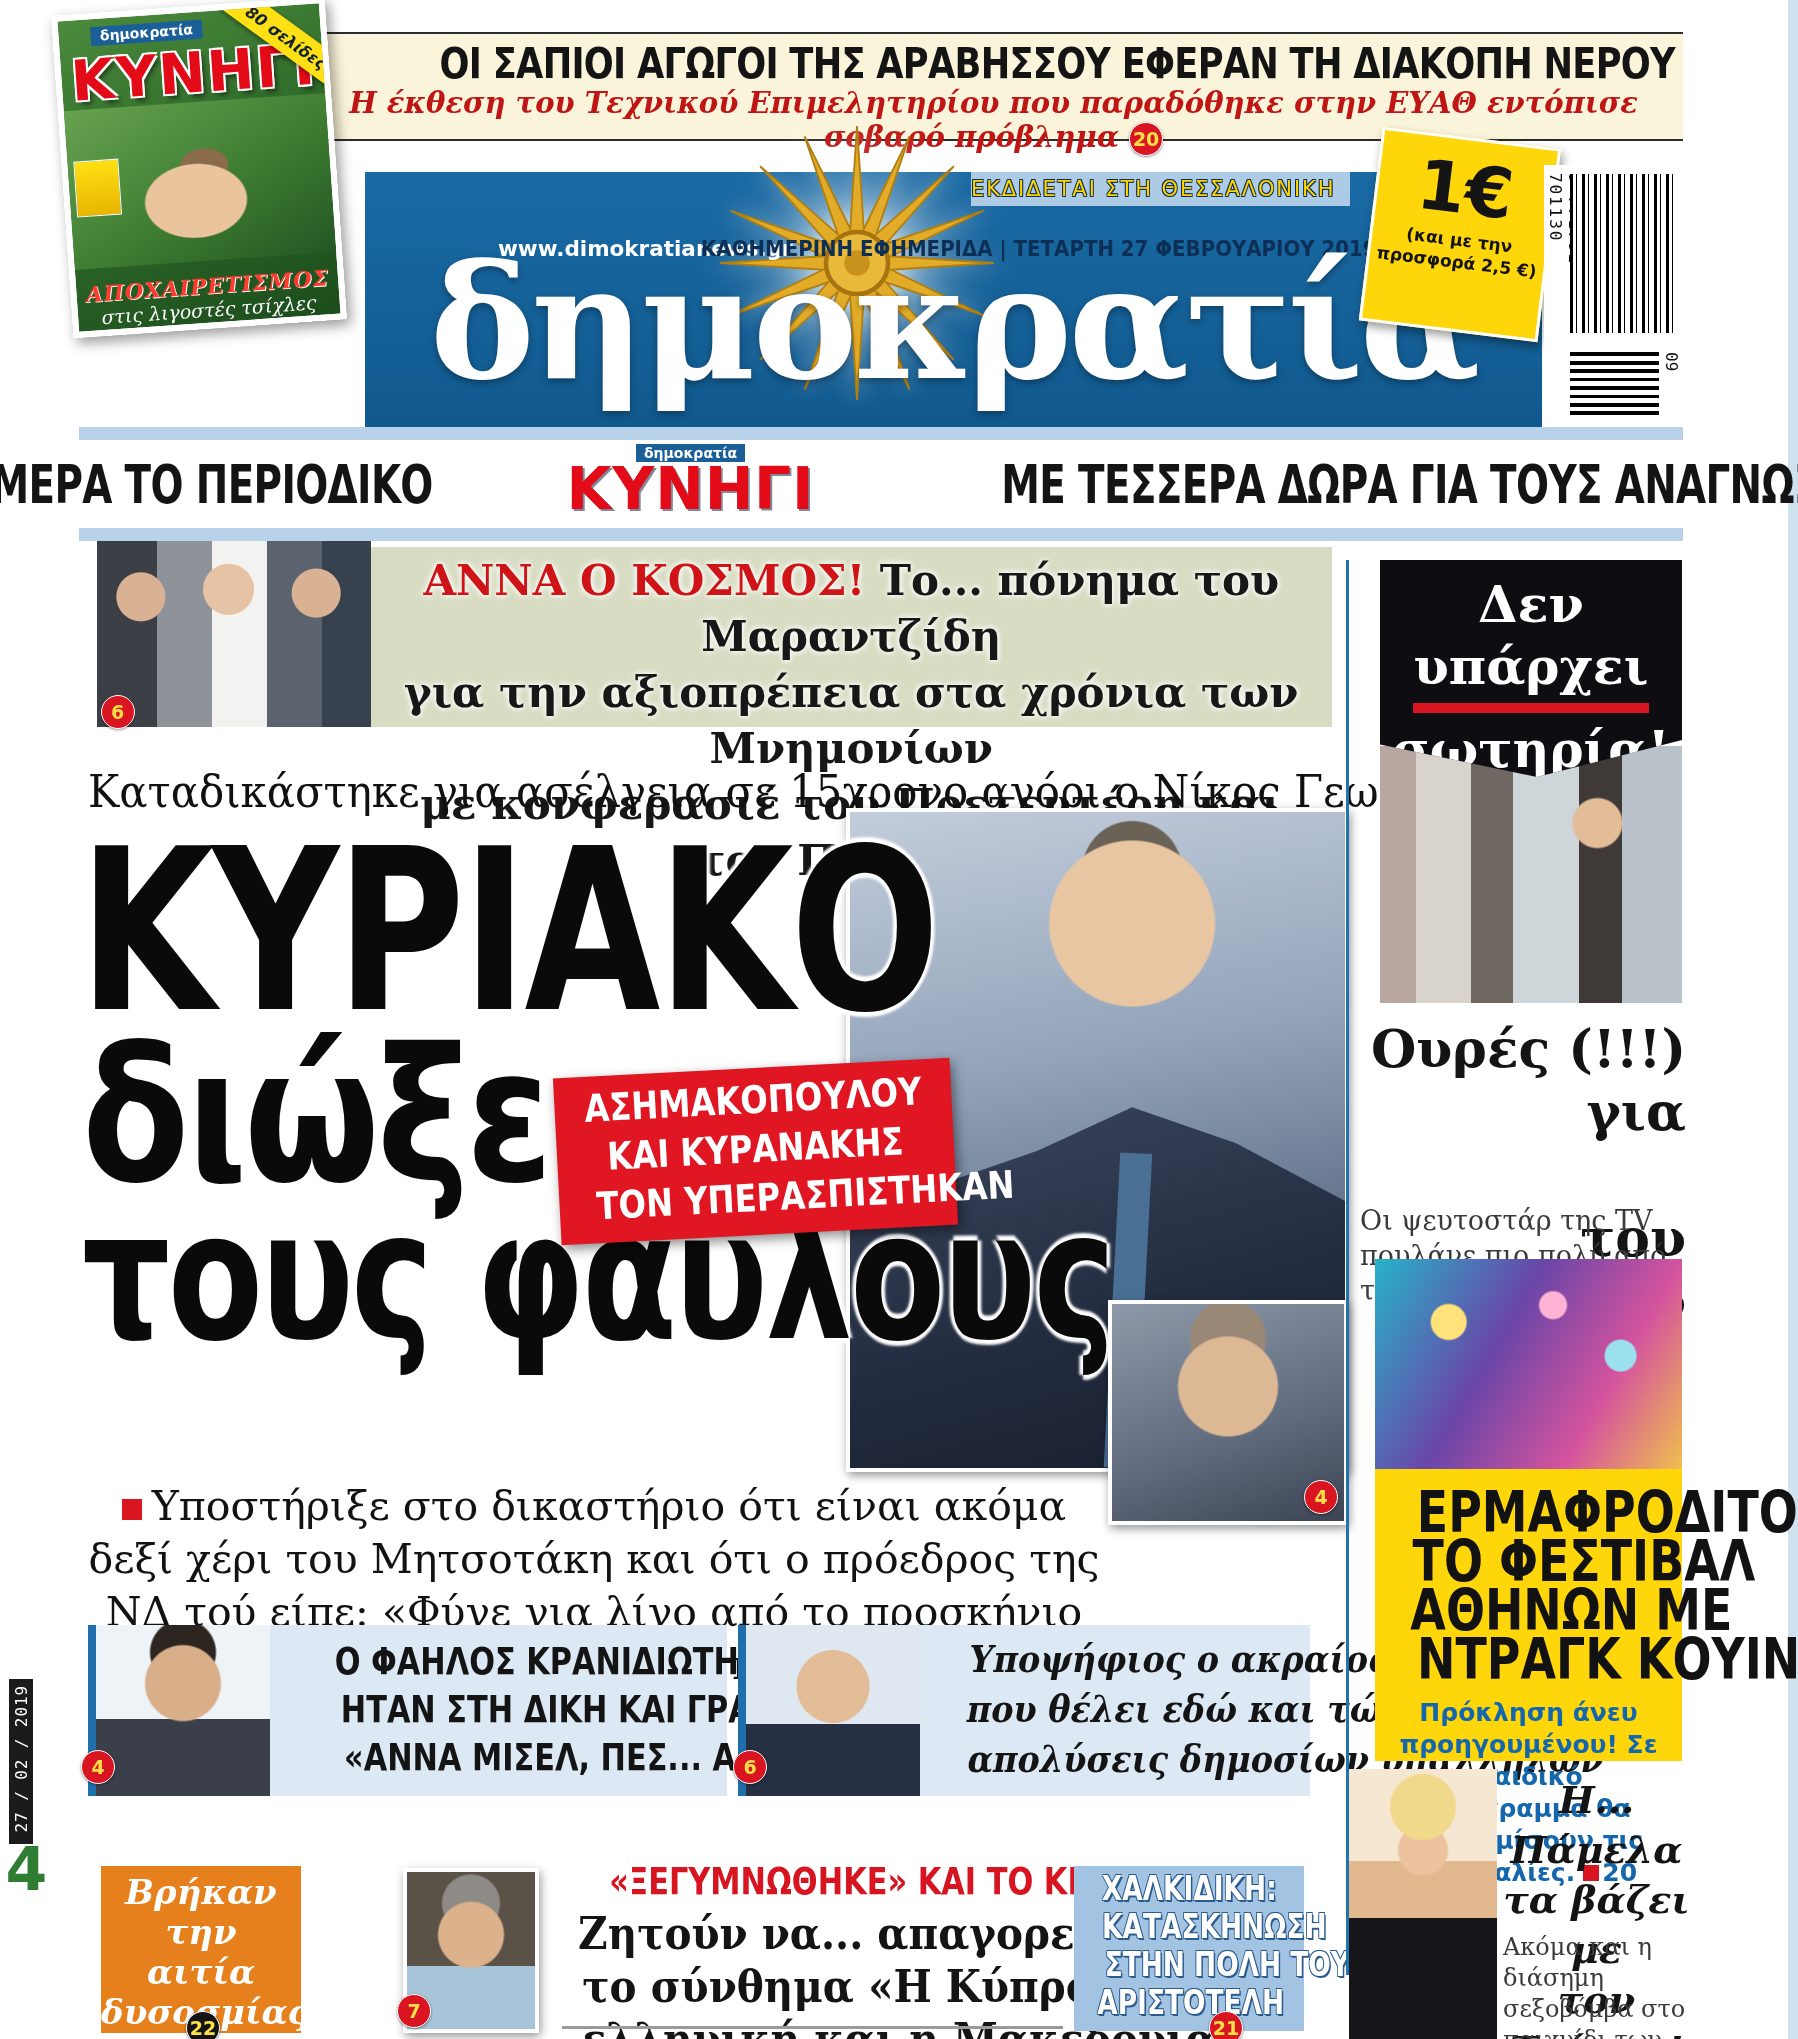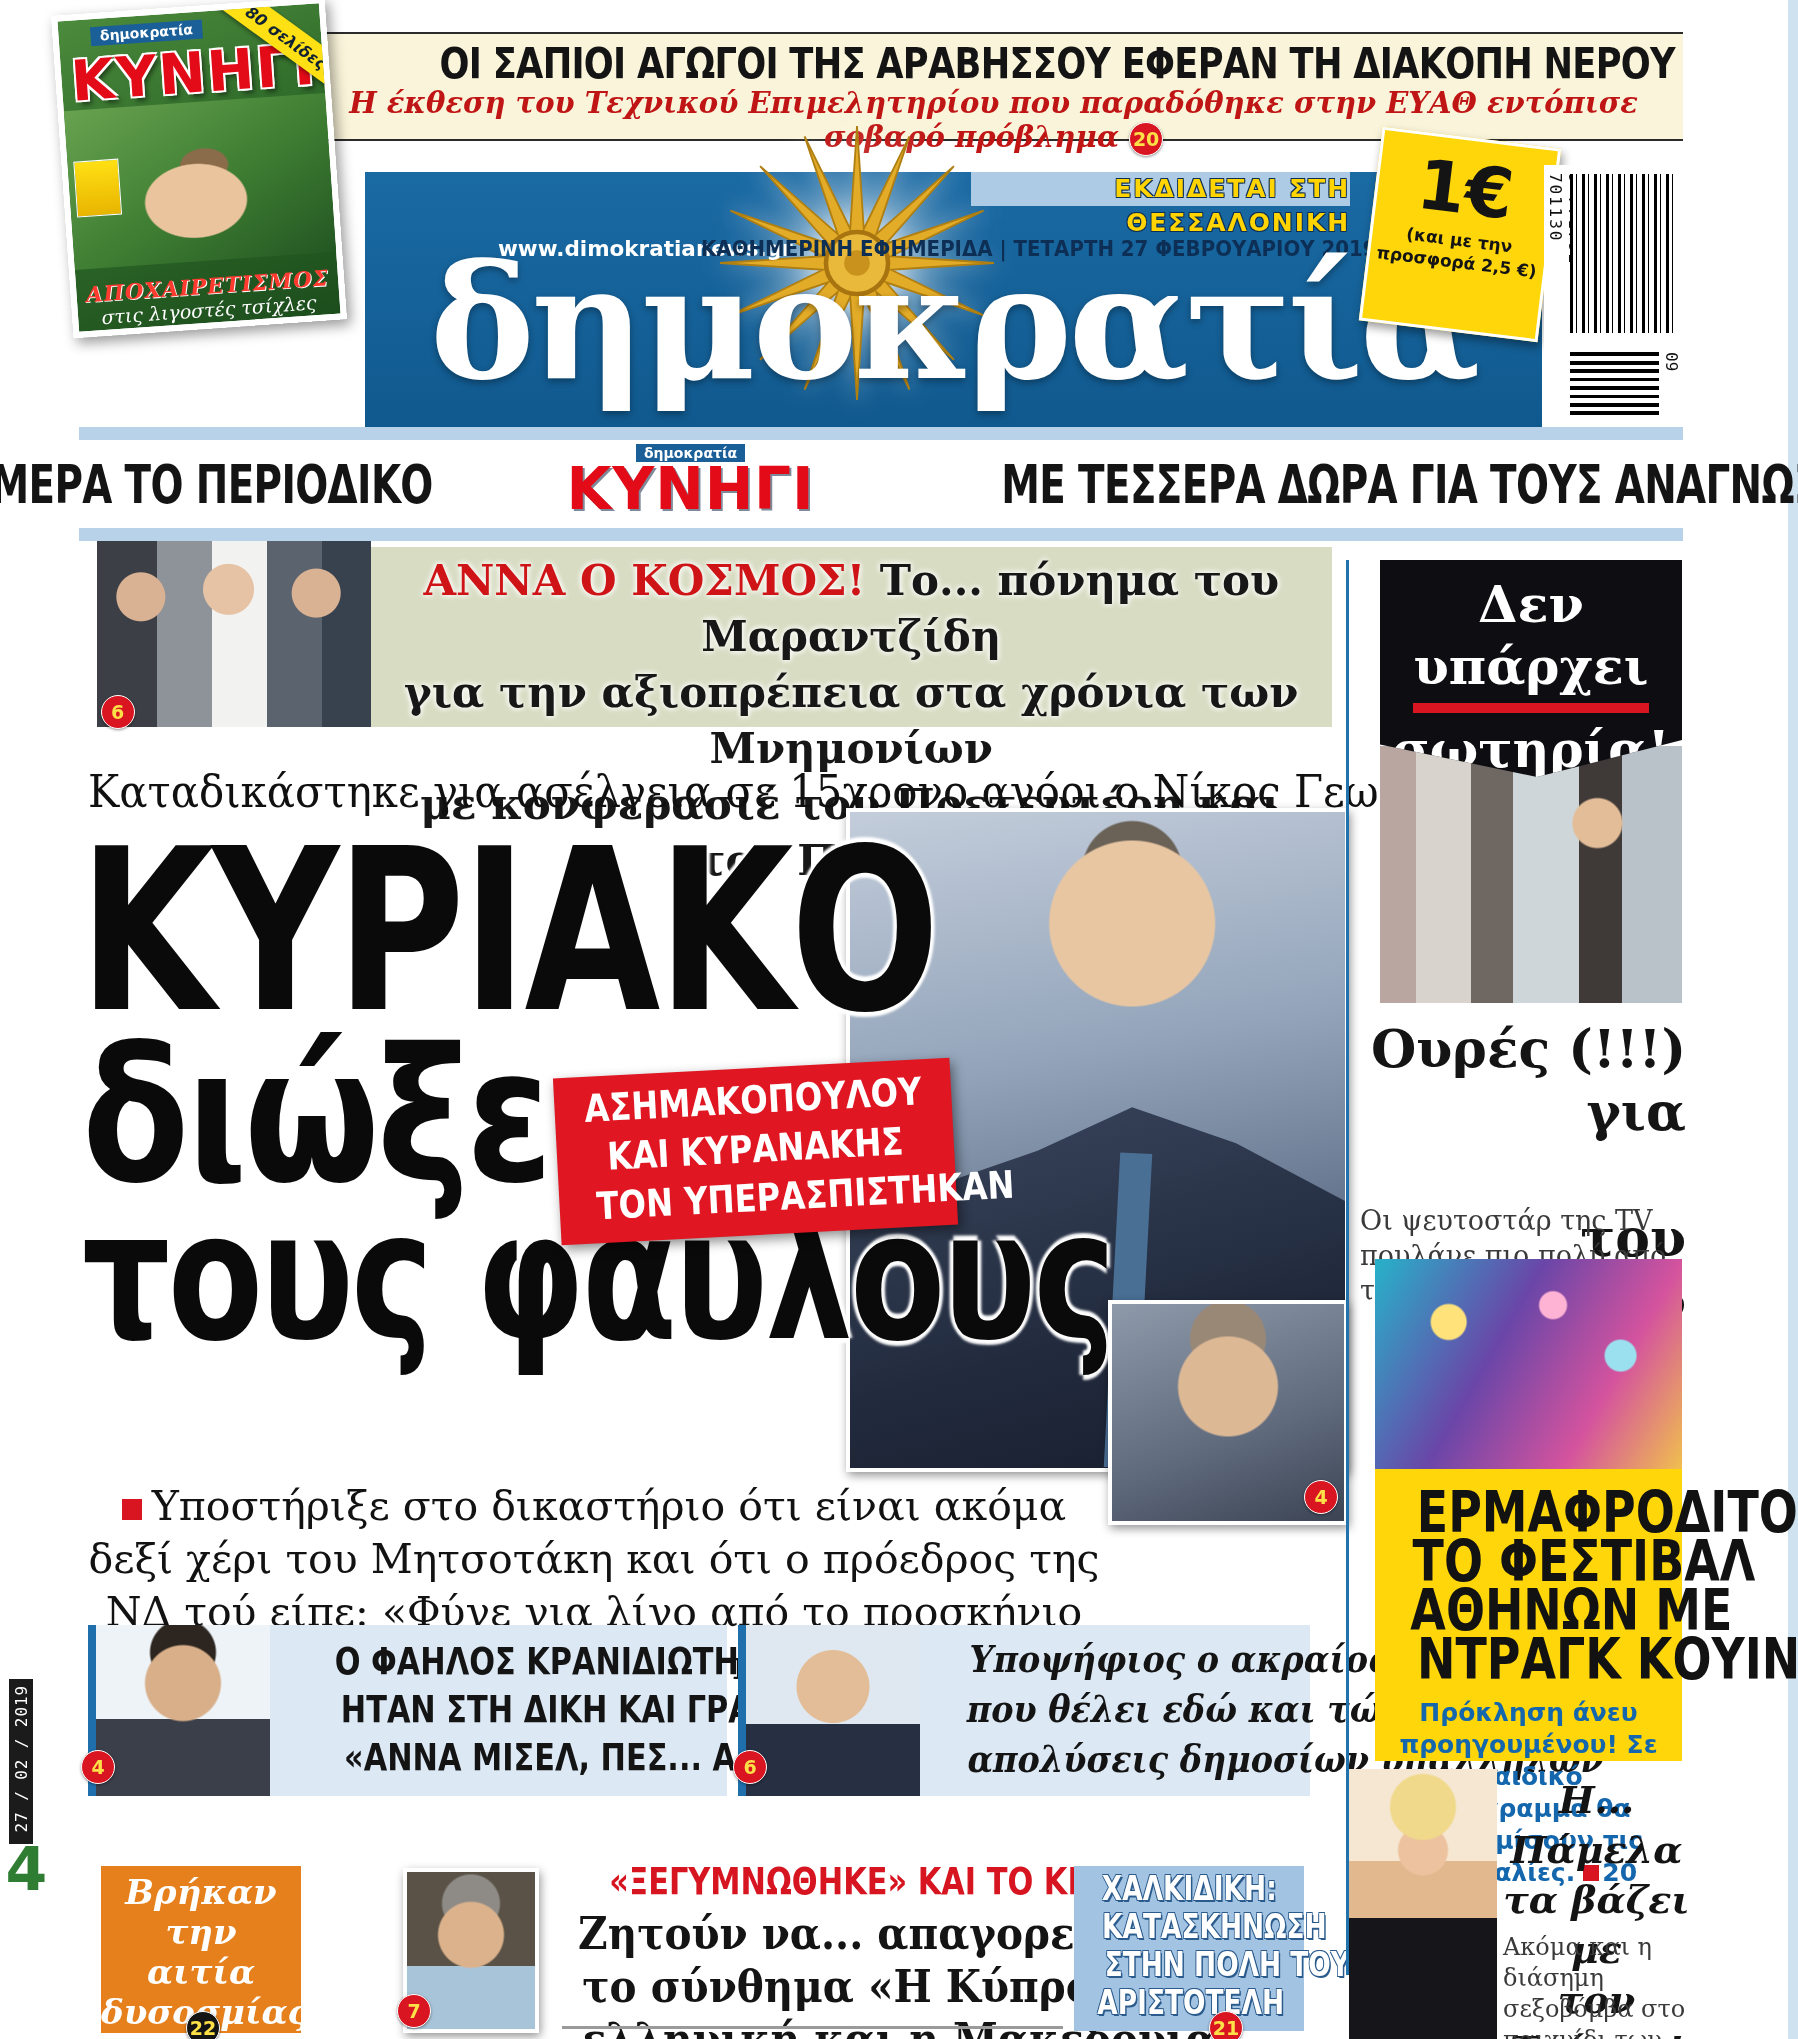--- a/index.html
+++ b/index.html
@@ -29,21 +29,21 @@
                 radial-gradient(ellipse at 52% 40%,#8a6b4a 0 12%,rgba(138,107,74,0) 13%),
                 linear-gradient(150deg,#67a24f 0%,#3e7d32 55%,#245723 100%);}
   .mag-inset{position:absolute;left:5.6px;top:141px;width:43px;height:54px;background:linear-gradient(#ffe014,#e8b400);border:1.9px solid #fff;}
   .mag-cap{position:absolute;left:0;bottom:1.9px;width:100%;text-align:center;font-family:"DejaVu Serif",serif;font-style:italic;}
   .mag-cap .l1{color:#ff3b30;font-weight:bold;font-size:21.5px;letter-spacing:0.9px;text-shadow:0.9px 0.9px 0 #fff;}
   .mag-cap .l2{color:#fff;font-size:19px;}
 
   
   .masthead{left:365px;top:172px;width:1177px;height:255px;background:linear-gradient(180deg,#1a6aa4 0%,#10598e 100%);}
   .star{left:720px;top:126px;width:274px;height:274px;filter:drop-shadow(0 0 13px rgba(255,255,255,.85));}
-  .ekdidetai{left:971px;top:172px;width:379px;height:34px;background:#aecbe6;color:#ffd400;font-weight:bold;font-size:25px;letter-spacing:1.9px;text-align:right;line-height:34px;text-shadow:0.9px 0.9px 0 #0d2f55,-0.9px -0.9px 0 #0d2f55,0.9px -0.9px 0 #0d2f55,-0.9px 0.9px 0 #0d2f55;}
+  .ekdidetai{left:971px;top:172px;width:379px;height:34px;background:#aecbe6;color:#ffd400;font-weight:normal;font-size:21px;letter-spacing:1.9px;text-align:left;line-height:34px;text-shadow:0.9px 0.9px 0 #0d2f55,-0.9px -0.9px 0 #0d2f55,0.9px -0.9px 0 #0d2f55,-0.9px 0.9px 0 #0d2f55;}
   .site{left:498px;top:236px;color:#fff;font-weight:bold;font-size:21.5px;}
   .dateline{left:701px;top:236px;color:#0d2f55;font-weight:bold;font-size:21.5px;}
   .logo{left:365px;top:234px;width:1177px;text-align:center;color:#fff;font-family:"DejaVu Serif",serif;font-weight:bold;font-size:157px;line-height:178px;letter-spacing:-3.7px;text-shadow:0 2.8px 7.5px rgba(0,0,0,.35);}
   .price{left:1370px;top:137px;width:174px;height:189px;transform:rotate(7deg);background:#ffd60a;border:3.7px solid #fff;box-shadow:2.8px 4.7px 9.4px rgba(0,0,0,.4);text-align:center;color:#141414;}
   .price .amount{font-size:69px;font-weight:bold;line-height:81px;margin-top:9.4px;}
   .price .note{font-size:17px;font-weight:bold;line-height:21.5px;}
   .barcode-box{left:1544px;top:165px;width:139px;height:262px;background:#fff;}
   .bars-main{position:absolute;left:26px;top:9.4px;width:105px;height:159px;background:repeating-linear-gradient(90deg,#000 0 2.8px,#fff 2.8px 5.6px,#000 5.6px 7.5px,#fff 7.5px 12px);}
   .bars-num{position:absolute;left:1.9px;top:7.5px;height:169px;writing-mode:vertical-rl;font-family:"DejaVu Sans Mono",monospace;font-size:16px;color:#111;letter-spacing:1.9px;}
   .bars-small{position:absolute;left:26px;top:186px;width:89px;height:64px;background:repeating-linear-gradient(0deg,#000 0 3.7px,#fff 3.7px 8.4px);}

